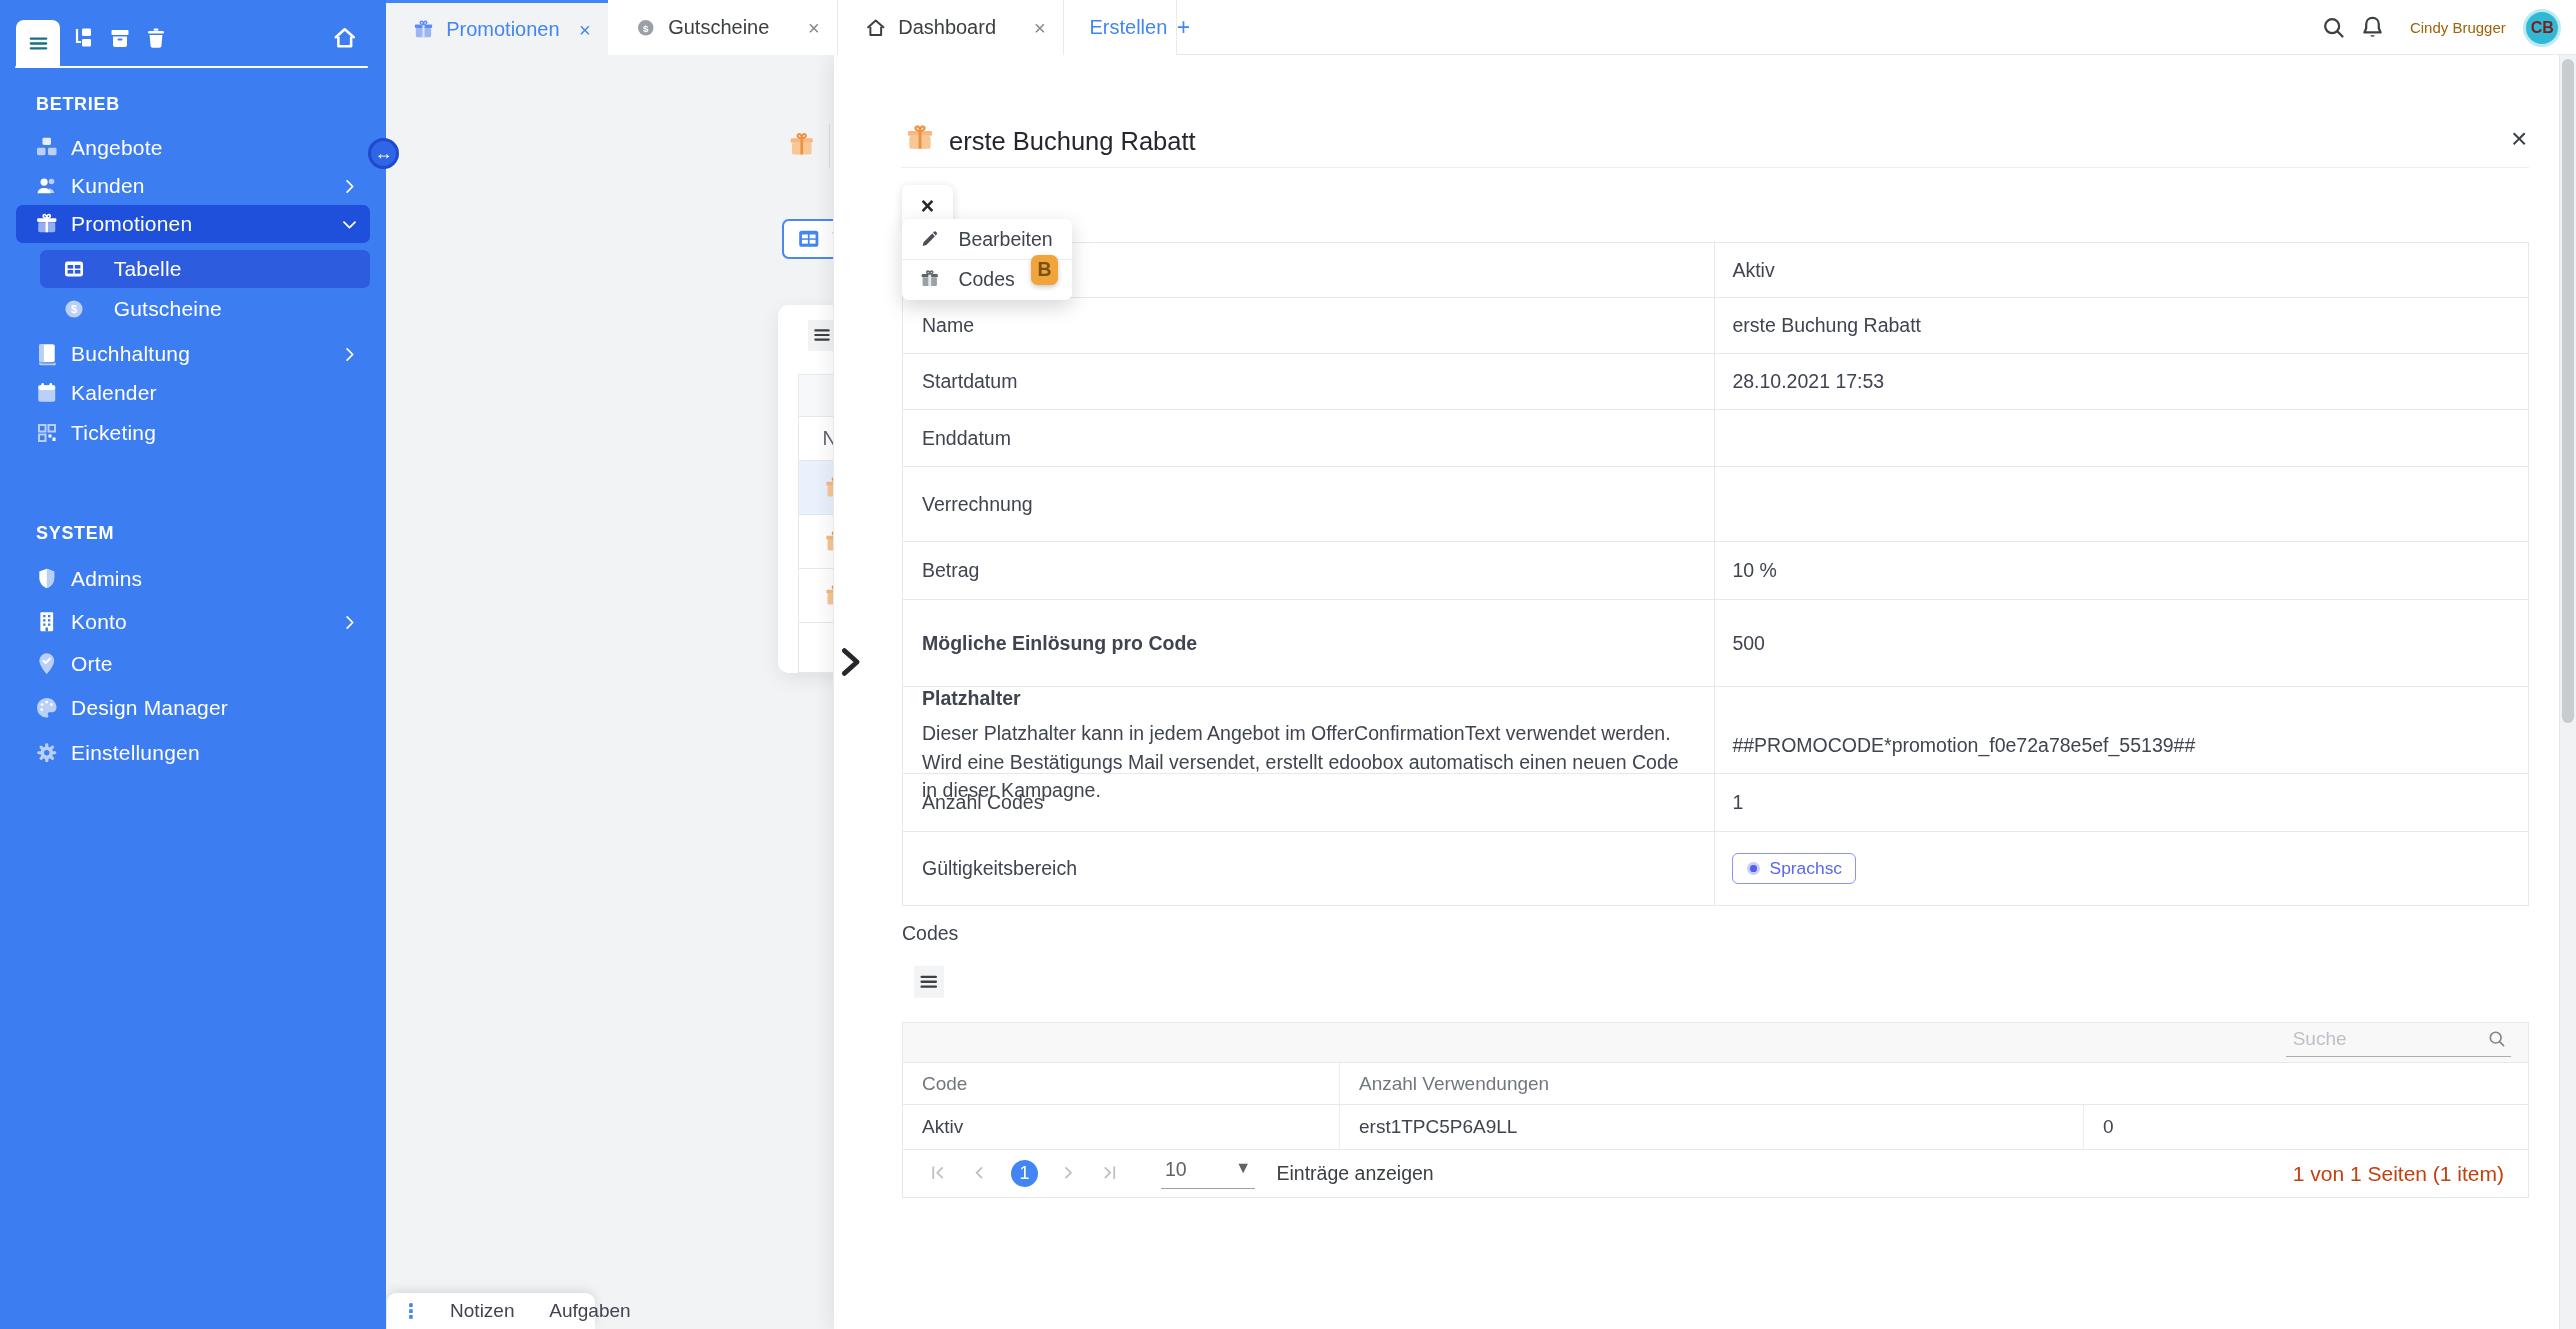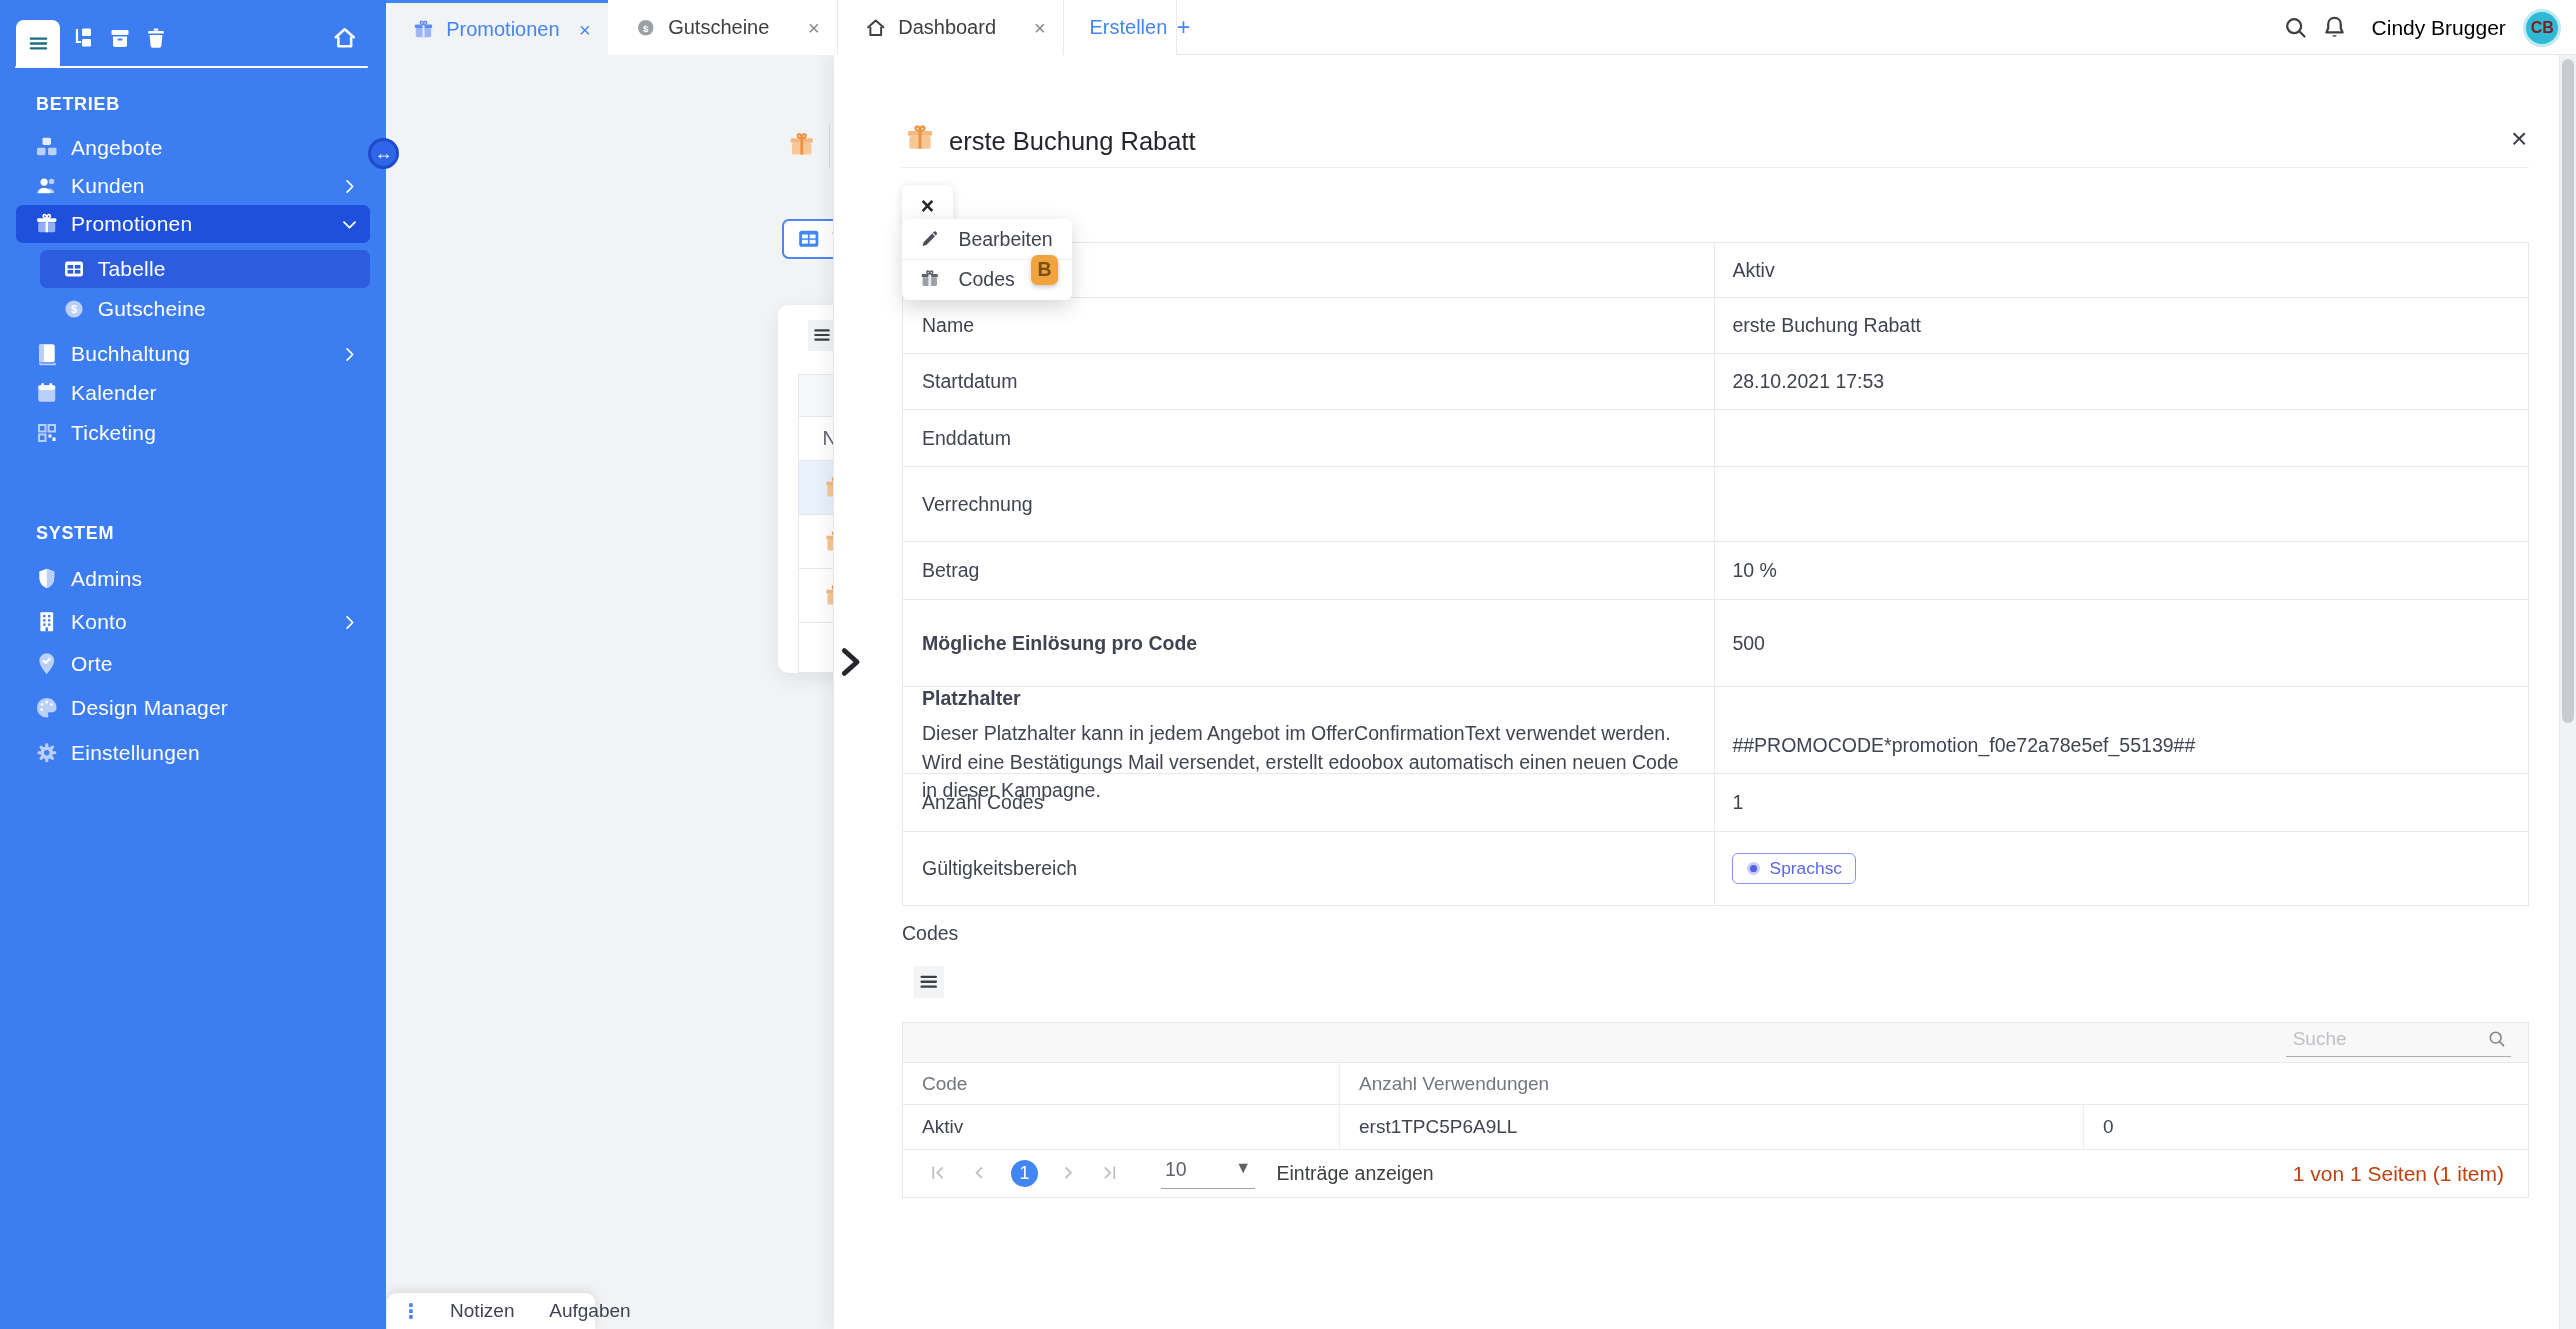--- a/index.html
+++ b/index.html
@@ -12,39 +12,39 @@
   .sb-top { position:absolute; left:0; top:0; width:386px; height:67px; }
   .sb-underline { position:absolute; left:15.4px; top:66px; width:353px; height:2px; background:#fff; border-radius:1.3px; }
   .sb-tile { position:absolute; left:16px; top:20px; width:44px; height:46px; background:#fff; border-radius:8px 8px 0 0; display:flex; align-items:center; justify-content:center; }
   .sb-ic { position:absolute; top:24px; width:27px; height:27px; display:flex; align-items:center; justify-content:center; }
   .sb-label { position:absolute; left:36px; color:#fff; font-size:18px; font-weight:700; letter-spacing:0.7px; }
   .nav-item { position:absolute; left:16px; width:354px; height:38px; display:flex; align-items:center; border-radius:6.7px; color:#fff; }
   .nav-item .nic { width:27px; height:27px; margin-left:17.4px; flex:0 0 auto; display:flex; align-items:center; justify-content:center; }
   .nav-item .nlabel { margin-left:10.7px; font-size:21px; font-weight:400; letter-spacing:0.2px; }
   .nav-item .nchev { position:absolute; right:10.7px; width:19px; height:19px; }
   .nav-active { background:#1F50DC; }
-  .nav-sub { left:40px; width:330px; }
+  .nav-sub { left:40px; width:330px;gap:16px; }
   .nav-sub .nic { margin-left:20px; }
   .nav-subsel { background:#2D5CDE; }
   .drag-handle { position:absolute; left:368px; top:138px; width:31px; height:31px; border-radius:50%;
     background:#2F66E8; border:3.4px solid #1D4BCB; z-index:40; display:flex; align-items:center; justify-content:center;
     color:#fff; font-size:18px; }
 
   
   .topbar { position:absolute; left:386px; top:0; width:2190px; height:55px; background:#fff; border-bottom:0.7px solid #E6E8EA; z-index:20; }
   .tab { position:absolute; top:0; height:55px; display:flex; align-items:center; background:#fff; border-right:0.7px solid #E8EAEC; }
   .tab .tic { width:24px; height:24px; margin-left:25.5px; display:flex; align-items:center; justify-content:center; }
   .tab .tlabel { margin-left:10.7px; font-size:20px; color:#3C4043; }
   .tab .tclose { margin-left:auto; margin-right:17.4px; font-size:20px; color:#80868B; line-height:1; }
   .tab-active { background:#F2F3F4; border-top:3.4px solid #4285F4; height:56px; border-right:none; }
   .tab-active .tlabel, .tab-active .tclose { color:#4285F4; }
   .tab-new .tlabel { margin-left:25.5px; color:#4285F4; }
   .tab-new .tplus { margin-left:9.4px; font-size:23px; color:#4285F4; }
   .tb-right { position:absolute; right:0; top:0; height:55px; display:flex; align-items:center; }
-  .tb-user { font-size:21px; color:#000000; font-weight:500; margin:0 17.4px 0 24px; }
+  .tb-user { font-size:15px; color:#a16207; font-weight:500; margin:0 17.4px 0 24px; }
   .avatar { width:38px; height:38px; border-radius:50%; background:#2FB9D4; border:3.4px solid #BCE9F2;
     color:#7f1d1d; font-size:16px; font-weight:700; display:flex; align-items:center; justify-content:center; margin-right:14.8px; }
 
   
   .strip { position:absolute; left:386px; top:55px; width:447px; height:1275px; background:#F2F3F4; overflow:hidden; z-index:5; }
   .strip-divider { position:absolute; left:443px; top:69px; width:1.3px; height:44px; background:#D9DBDE; }
   .t-btn { position:absolute; left:396px; top:164px; width:148px; height:40px; background:#fff; border:2px solid #4C86F5; border-radius:6.7px; display:flex; align-items:center; }
   .t-btn .tbic { width:25.5px; height:25.5px; margin-left:12px; }
   .t-btn .tblabel { margin-left:10.7px; font-size:20px; color:#4285F4; font-weight:500; }
   .mini-card { position:absolute; left:392px; top:250px; width:268px; height:368px; background:#fff; border-radius:10.7px; box-shadow:0 5.4px 19px rgba(0,0,0,.08); }

